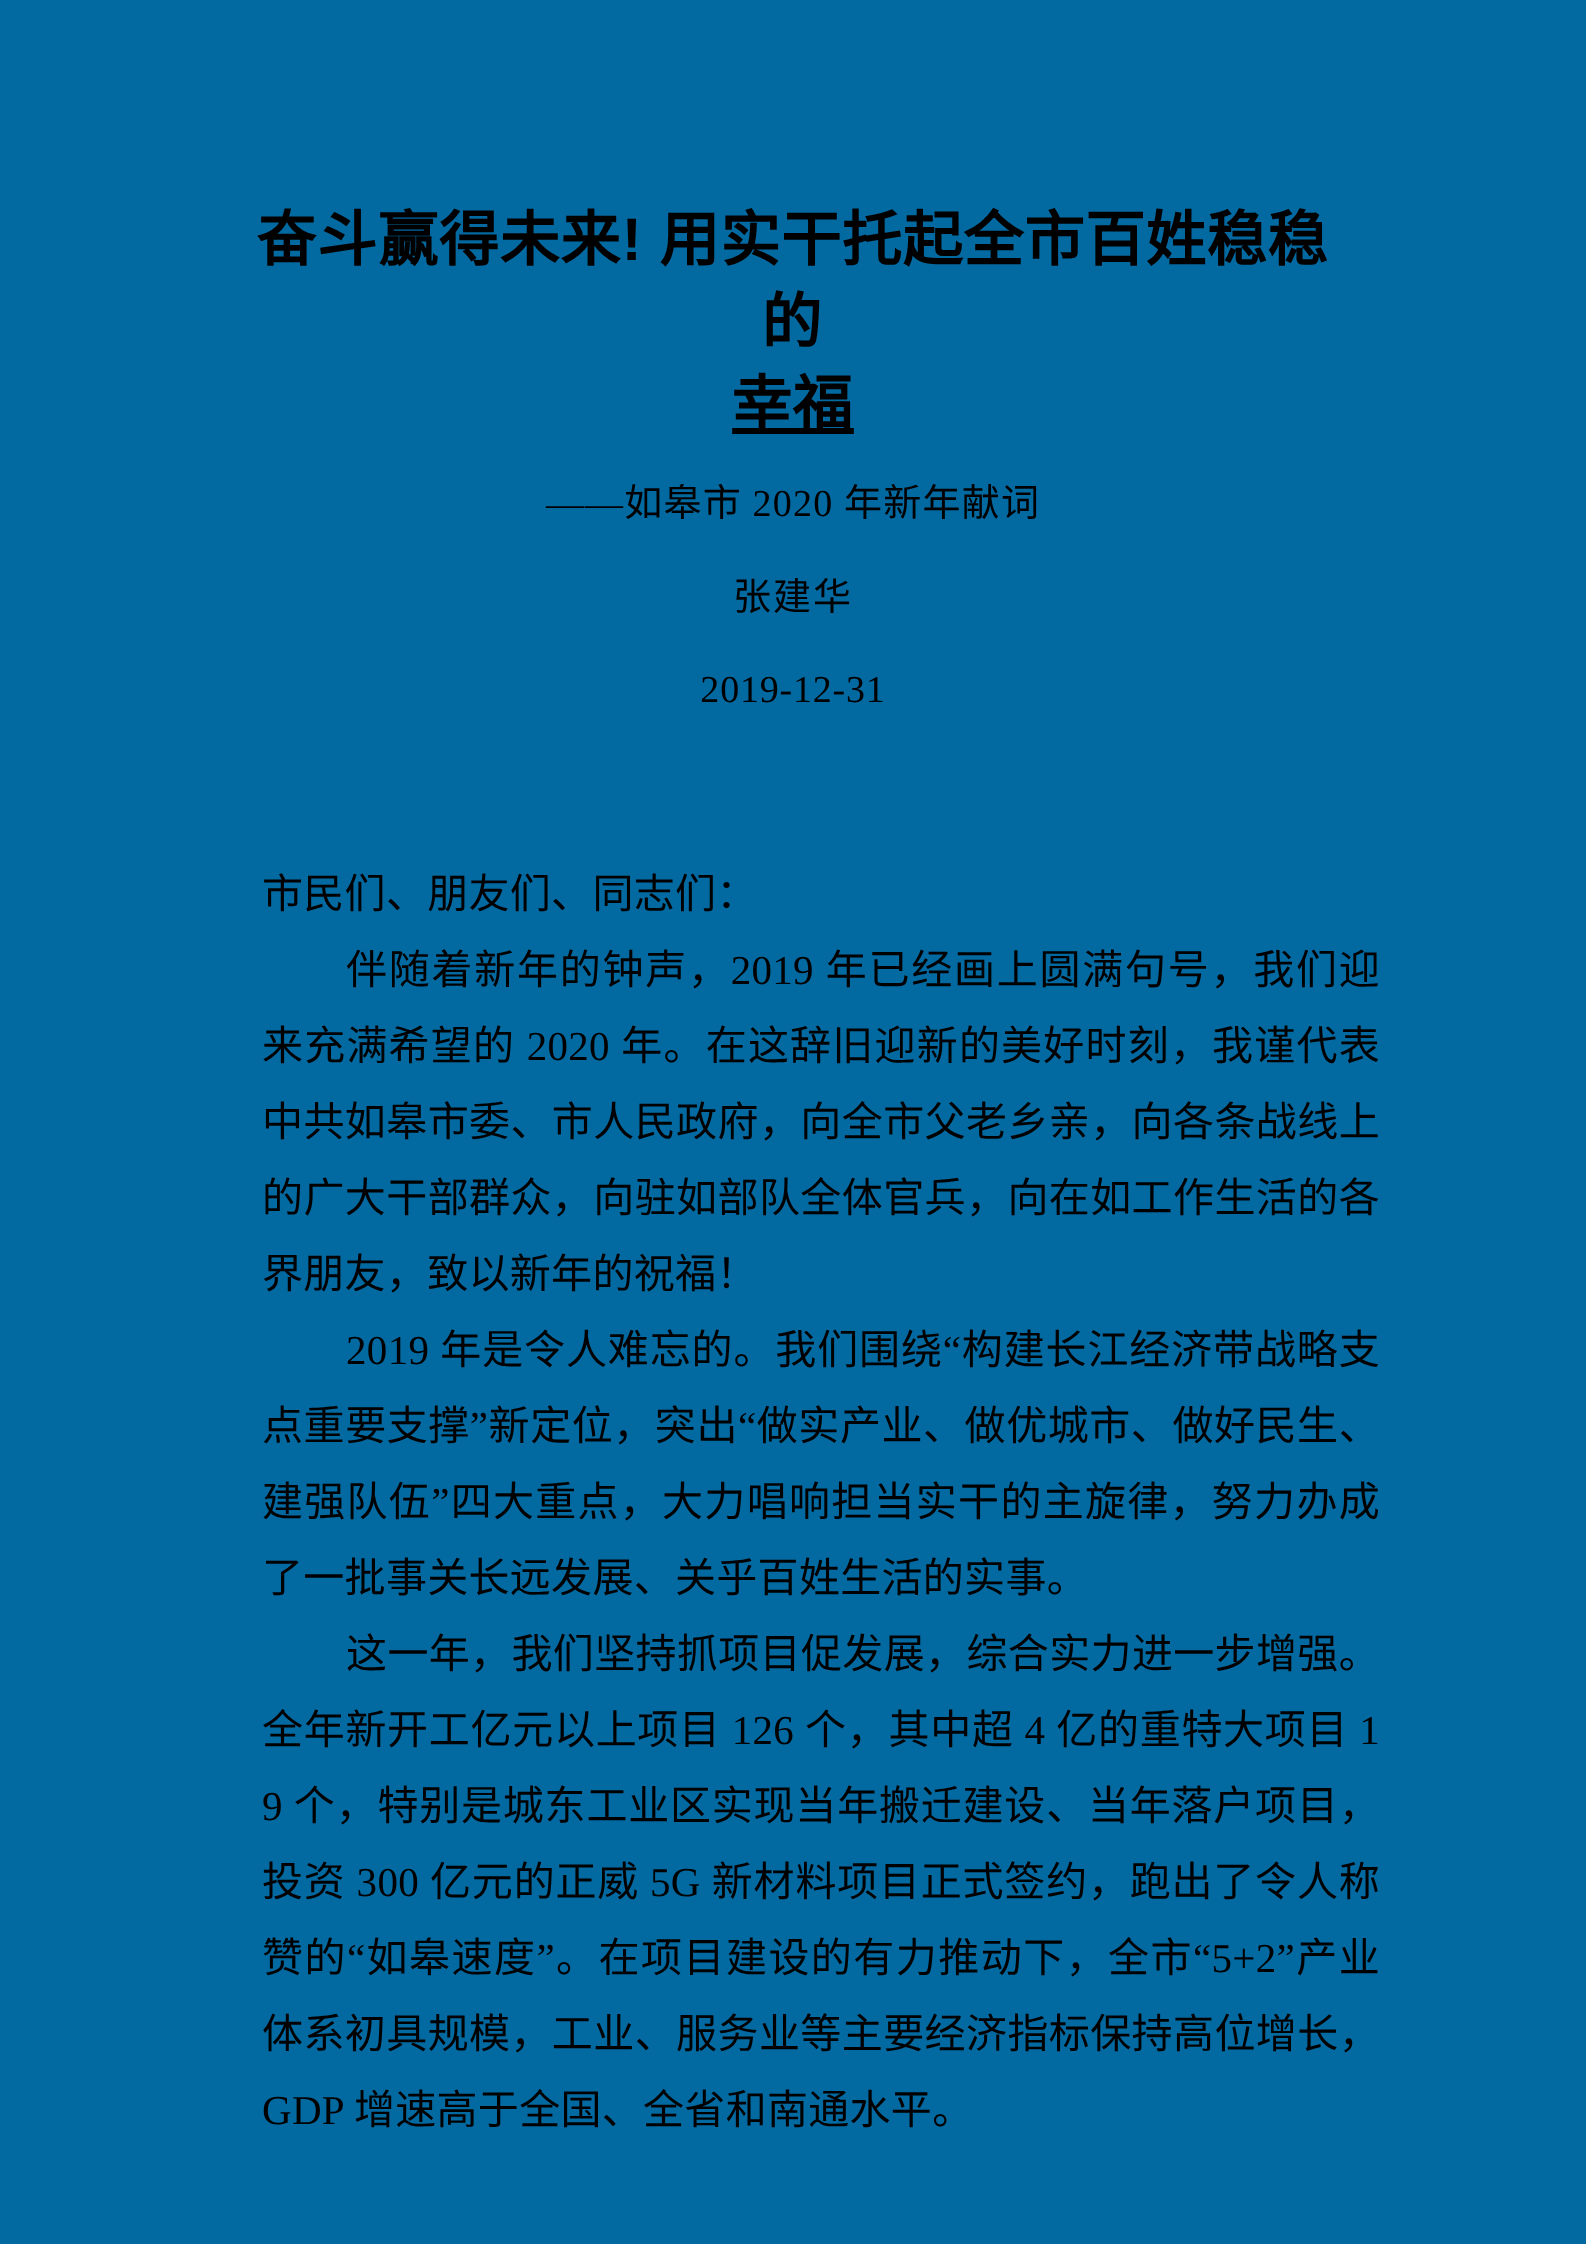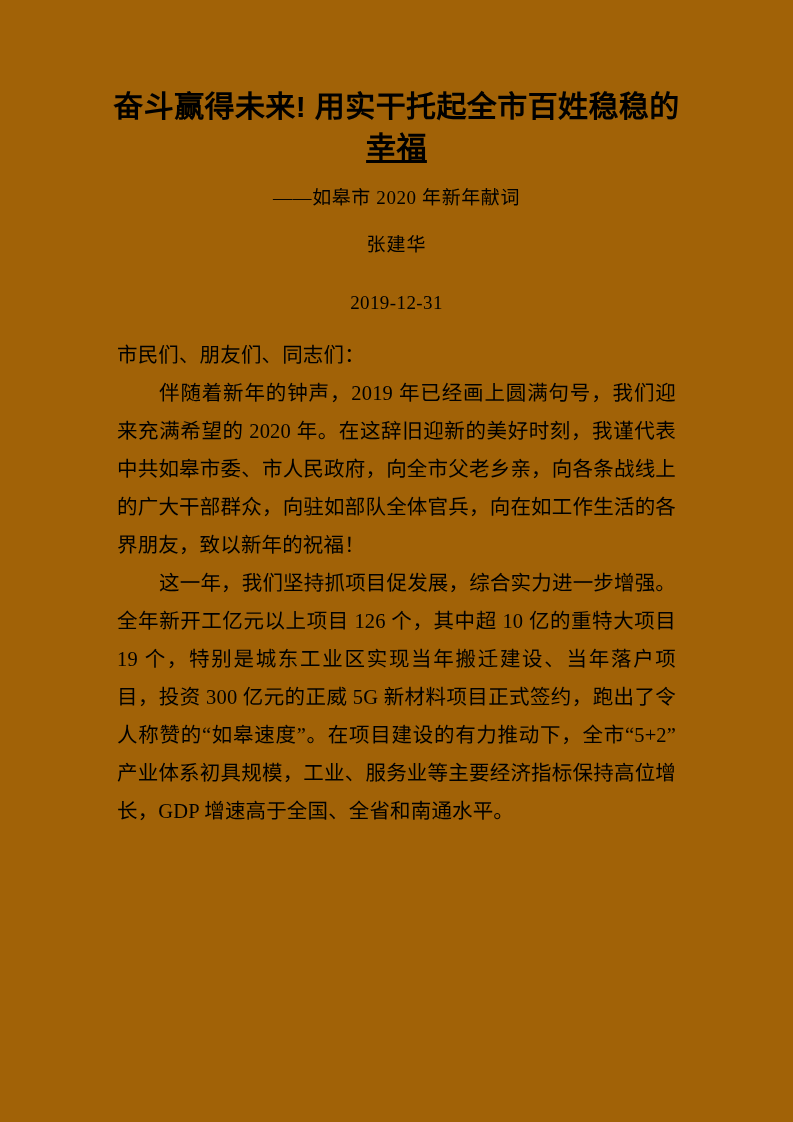--- a/index.html
+++ b/index.html
@@ -15,23 +15,23 @@
     overflow: hidden;
     font-family: "Liberation Serif", "DejaVu Serif", serif;
     color: #000000;
     -webkit-font-smoothing: antialiased;
   }
 
   .page {
     width: 793px;
     height: 1122px;
     box-sizing: border-box;
-    padding: 0;
+    padding: 14px;
     position: relative;
-    background: #a16207;
+    background: #0369a1;
   }
 
   
   .title-block {
     padding-top: 86px;
     padding-left: 110px;
     padding-right: 110px;
   }
 
   .doc-title {
@@ -63,28 +63,28 @@
     margin: 0;
     padding-top: 16px;
     letter-spacing: 1px;
   }
 
   .doc-date {
     font-family: "Liberation Serif", "DejaVu Serif", serif;
     font-size: 19px;
     line-height: 30px;
     text-align: center;
-    margin: 12px;
+    margin: 0;
     padding-top: 16px;
     letter-spacing: 0.4px;
   }
 
   
   .body-block {
-    margin-top: 18px;
+    margin-top: 68px;
     margin-left: 117px;
     margin-right: 117px;
     width: 559px;
   }
 
   .para {
     font-family: "Liberation Serif", "DejaVu Serif", serif;
     font-size: 20.5px;
     line-height: 38px;
     margin: 0;
@@ -113,16 +113,17 @@
       <span style="display: block; text-decoration: underline;">幸福</span>
     </h1>
     <p class="doc-subtitle">——如皋市 2020 年新年献词</p>
     <p class="doc-author">张建华</p>
     <p class="doc-date">2019-12-31</p>
   </div>
 
   <div class="body-block">
     <p class="para salutation">市民们、朋友们、同志们：</p>
     <p class="para indent">伴随着新年的钟声，2019 年已经画上圆满句号，我们迎来充满希望的 2020 年。在这辞旧迎新的美好时刻，我谨代表中共如皋市委、市人民政府，向全市父老乡亲，向各条战线上的广大干部群众，向驻如部队全体官兵，向在如工作生活的各界朋友，致以新年的祝福！</p>
-    <p class="para indent">这一年，我们坚持抓项目促发展，综合实力进一步增强。全年新开工亿元以上项目 126 个，其中超 10 亿的重特大项目 19 个，特别是城东工业区实现当年搬迁建设、当年落户项目，投资 300 亿元的正威 5G 新材料项目正式签约，跑出了令人称赞的“如皋速度”。在项目建设的有力推动下，全市“5+2”产业体系初具规模，工业、服务业等主要经济指标保持高位增长，GDP 增速高于全国、全省和南通水平。</p>
+    <p class="para indent">2019 年是令人难忘的。我们围绕“构建长江经济带战略支点重要支撑”新定位，突出“做实产业、做优城市、做好民生、建强队伍”四大重点，大力唱响担当实干的主旋律，努力办成了一批事关长远发展、关乎百姓生活的实事。</p>
+    <p class="para indent">这一年，我们坚持抓项目促发展，综合实力进一步增强。全年新开工亿元以上项目 126 个，其中超 4 亿的重特大项目 19 个，特别是城东工业区实现当年搬迁建设、当年落户项目，投资 300 亿元的正威 5G 新材料项目正式签约，跑出了令人称赞的“如皋速度”。在项目建设的有力推动下，全市“5+2”产业体系初具规模，工业、服务业等主要经济指标保持高位增长，GDP 增速高于全国、全省和南通水平。</p>
   </div>
 
 </div>
 
 </body></html>

